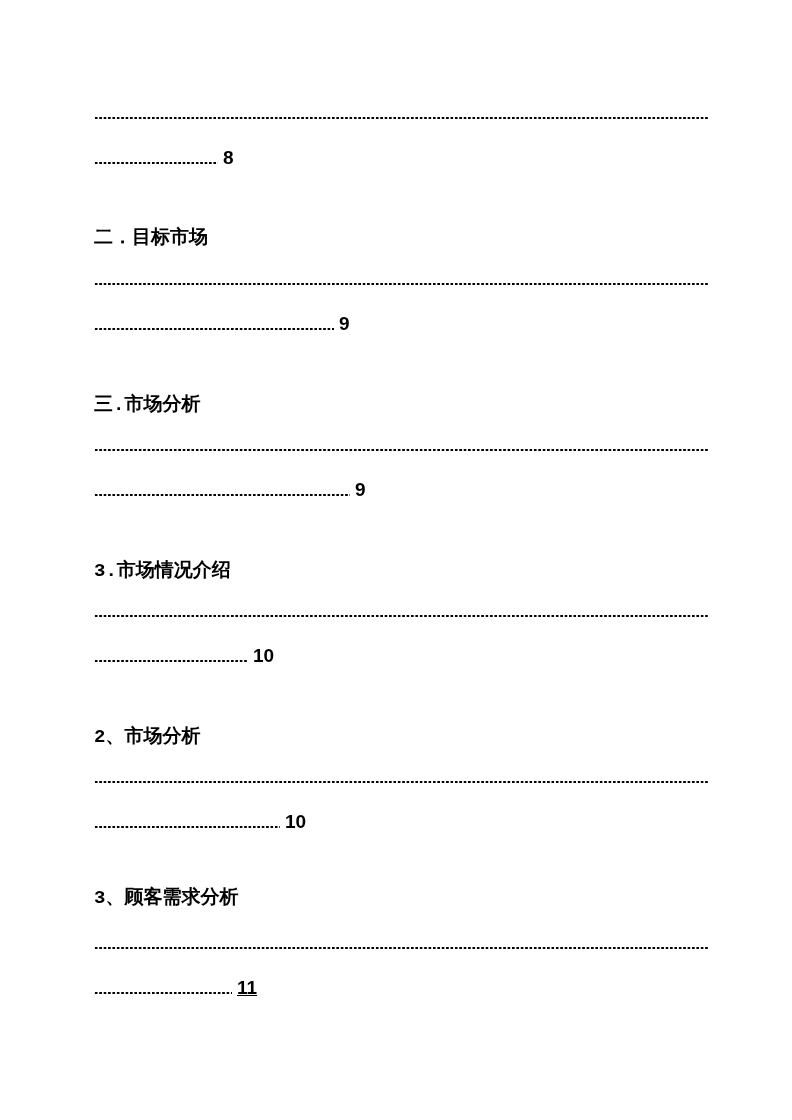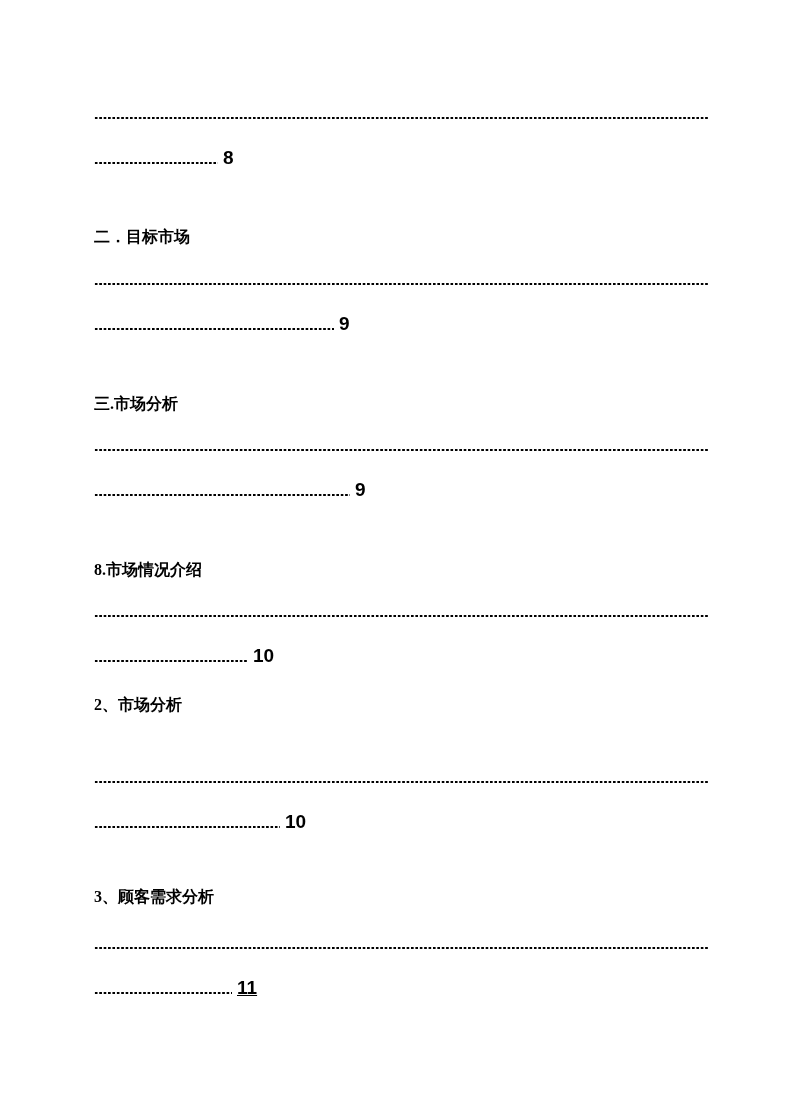--- a/index.html
+++ b/index.html
@@ -42,23 +42,23 @@
       background-repeat: repeat-x;
       margin-bottom: 2px;
     }
     .page-num {
       font-size: 19px;
       font-weight: bold;
       margin-left: 5px;
       font-family: "Liberation Sans", "DejaVu Sans", sans-serif;
     }
     .heading {
-      font-size: 16px;
+      font-size: 19px;
       font-weight: bold;
-      font-family: Liberation Serif, serif;
+      font-family: Liberation Mono, monospace;
       letter-spacing: 0px;
     }
   </style>
 </head>
 <body>
 
 <div class="line dots-full" style="top:116px;"></div>
 <div class="line dots-partial" style="top:148px;">
   <span class="dots" style="width:124px;"></span>
   <span class="page-num">8</span>
@@ -71,28 +71,28 @@
   <span class="page-num">9</span>
 </div>
 
 <div class="line heading" style="top:396px;">三.市场分析</div>
 <div class="line dots-full" style="top:448px;"></div>
 <div class="line dots-partial" style="top:480px;">
   <span class="dots" style="width:256px;"></span>
   <span class="page-num">9</span>
 </div>
 
-<div class="line heading" style="top:562px;">8.市场情况介绍</div>
+<div class="line heading" style="top:562px;">3.市场情况介绍</div>
 <div class="line dots-full" style="top:614px;"></div>
 <div class="line dots-partial" style="top:646px;">
   <span class="dots" style="width:154px;"></span>
   <span class="page-num">10</span>
 </div>
 
-<div class="line heading" style="top:697px;">2、市场分析</div>
+<div class="line heading" style="top:728px;">2、市场分析</div>
 <div class="line dots-full" style="top:780px;"></div>
 <div class="line dots-partial" style="top:812px;">
   <span class="dots" style="width:186px;"></span>
   <span class="page-num">10</span>
 </div>
 
 <div class="line heading" style="top:889px;">3、顾客需求分析</div>
 <div class="line dots-full" style="top:946px;"></div>
 <div class="line dots-partial" style="top:978px;text-decoration:underline;">
   <span class="dots" style="width:138px;"></span>

